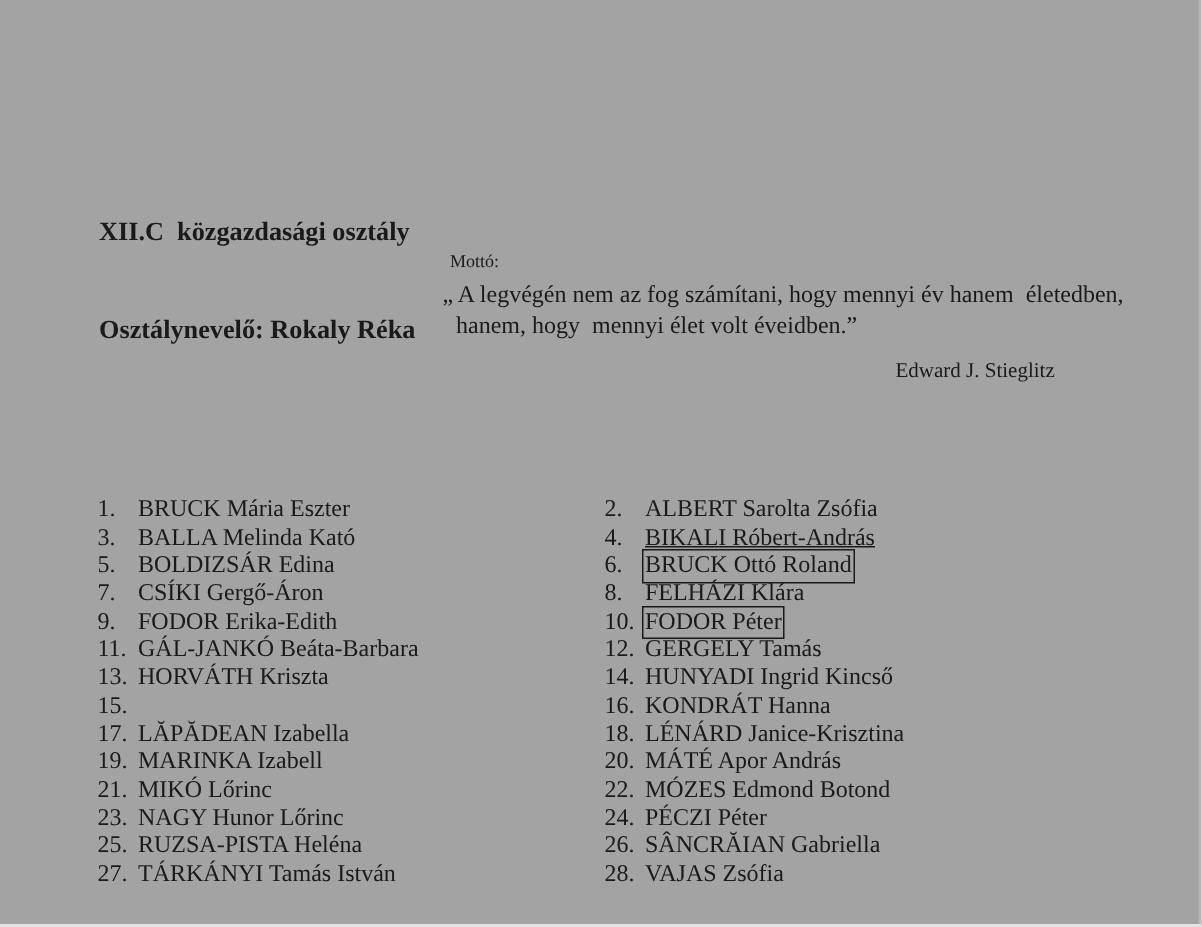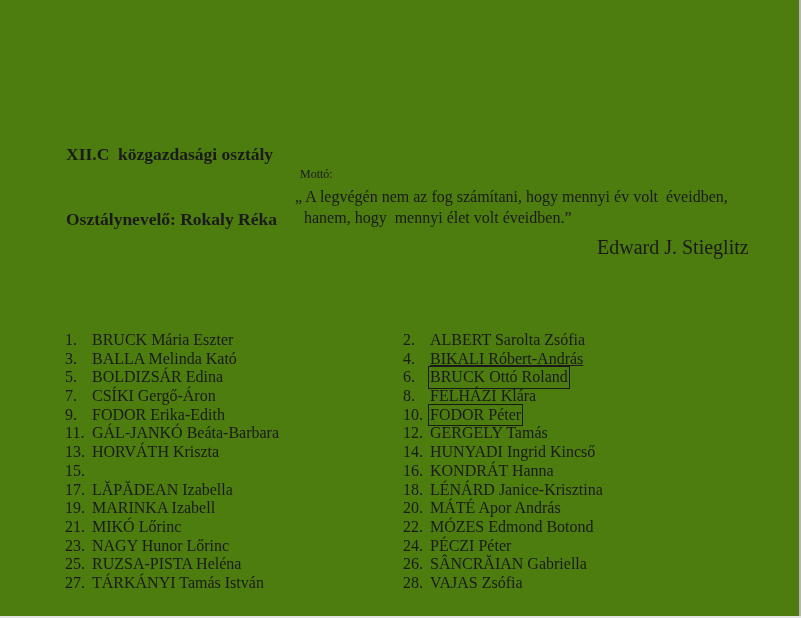--- a/index.html
+++ b/index.html
@@ -1,20 +1,20 @@
 <!DOCTYPE html>
 <html><head>
 <meta charset="utf-8">
 <style>
   html, body { margin: 0; padding: 0; background: #ffffff; }
   .page {
     position: relative;
     width: 801px;
     height: 618px;
-    background: #4d7c0f;
+    background: #a3a3a3;
     font-family: "Liberation Serif", serif;
     color: #1a1a1a;
     overflow: hidden;
   }
   .edge-right {
     position: absolute;
     top: 0; right: 0;
     width: 2px; height: 100%;
     background: #b6b6b6;
   }
@@ -40,21 +40,21 @@
     font-size: 12px;
     line-height: 19px;
   }
   .quote-line { position: absolute; font-size: 16px; line-height: 19px; white-space: pre; }
   .quote-line1 { left: 295px; top: 187px; }
   .quote-line2 { left: 304px; top: 208px; }
   .attribution {
     position: absolute;
     left: 597px;
     top: 238px;
-    font-size: 20px;
+    font-size: 14px;
     line-height: 19px;
   }
   .list-col {
     position: absolute;
     top: 331px;
     font-size: 16px;
   }
   .list-col--left  { left: 65px; }
   .list-col--right { left: 403px; }
   .list-row {
@@ -78,21 +78,21 @@
 <body>
 
 <div class="page">
 
   <div class="doc-header">
     <div>XII.C  közgazdasági osztály</div>
     <div>Osztálynevelő: Rokaly Réka</div>
   </div>
 
   <div class="motto-label">Mottó:</div>
-  <div class="quote-line quote-line1">„ A legvégén nem az fog számítani, hogy mennyi év volt  éveidben,</div>
+  <div class="quote-line quote-line1">„ A legvégén nem az fog számítani, hogy mennyi év hanem  életedben,</div>
   <div class="quote-line quote-line2">hanem, hogy  mennyi élet volt éveidben.”</div>
   <div class="attribution">Edward J. Stieglitz</div>
 
   <div class="list-col list-col--left" id="col-left">
       <div class="list-row">
         <span class="student-number">1.</span>
         <span class="student-name">BRUCK Mária Eszter</span>
       </div>
       <div class="list-row">
         <span class="student-number">3.</span>

